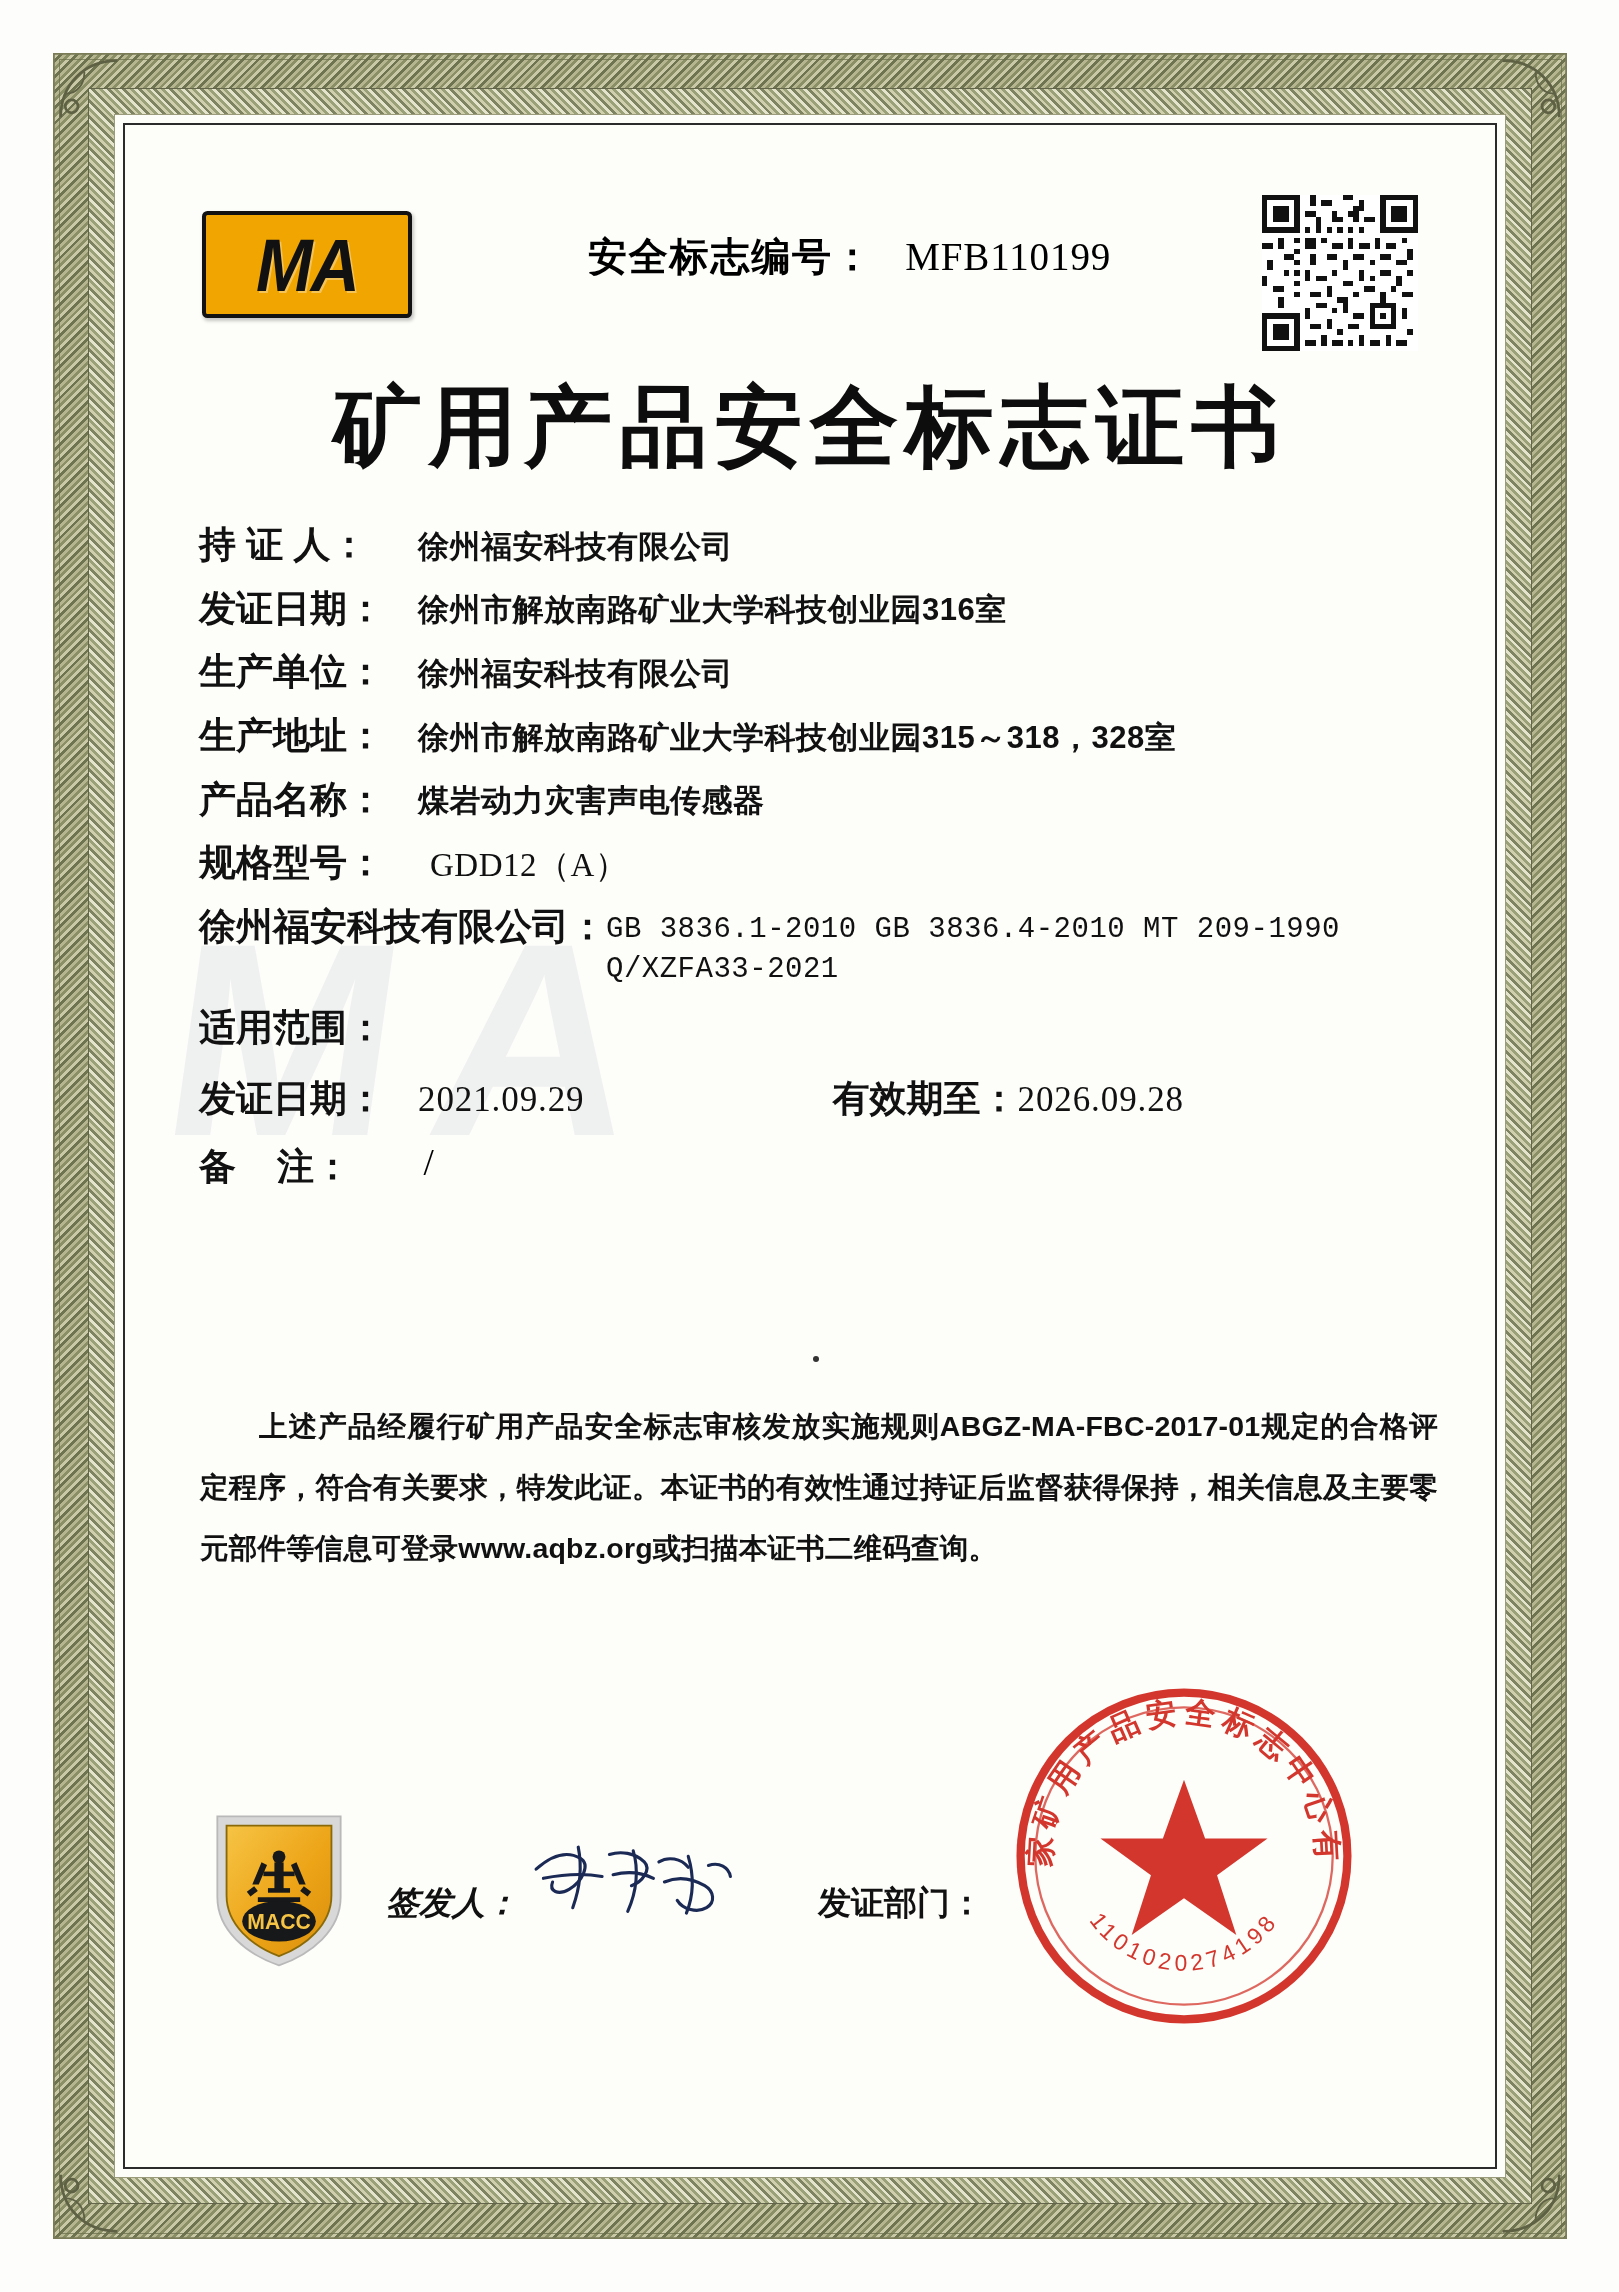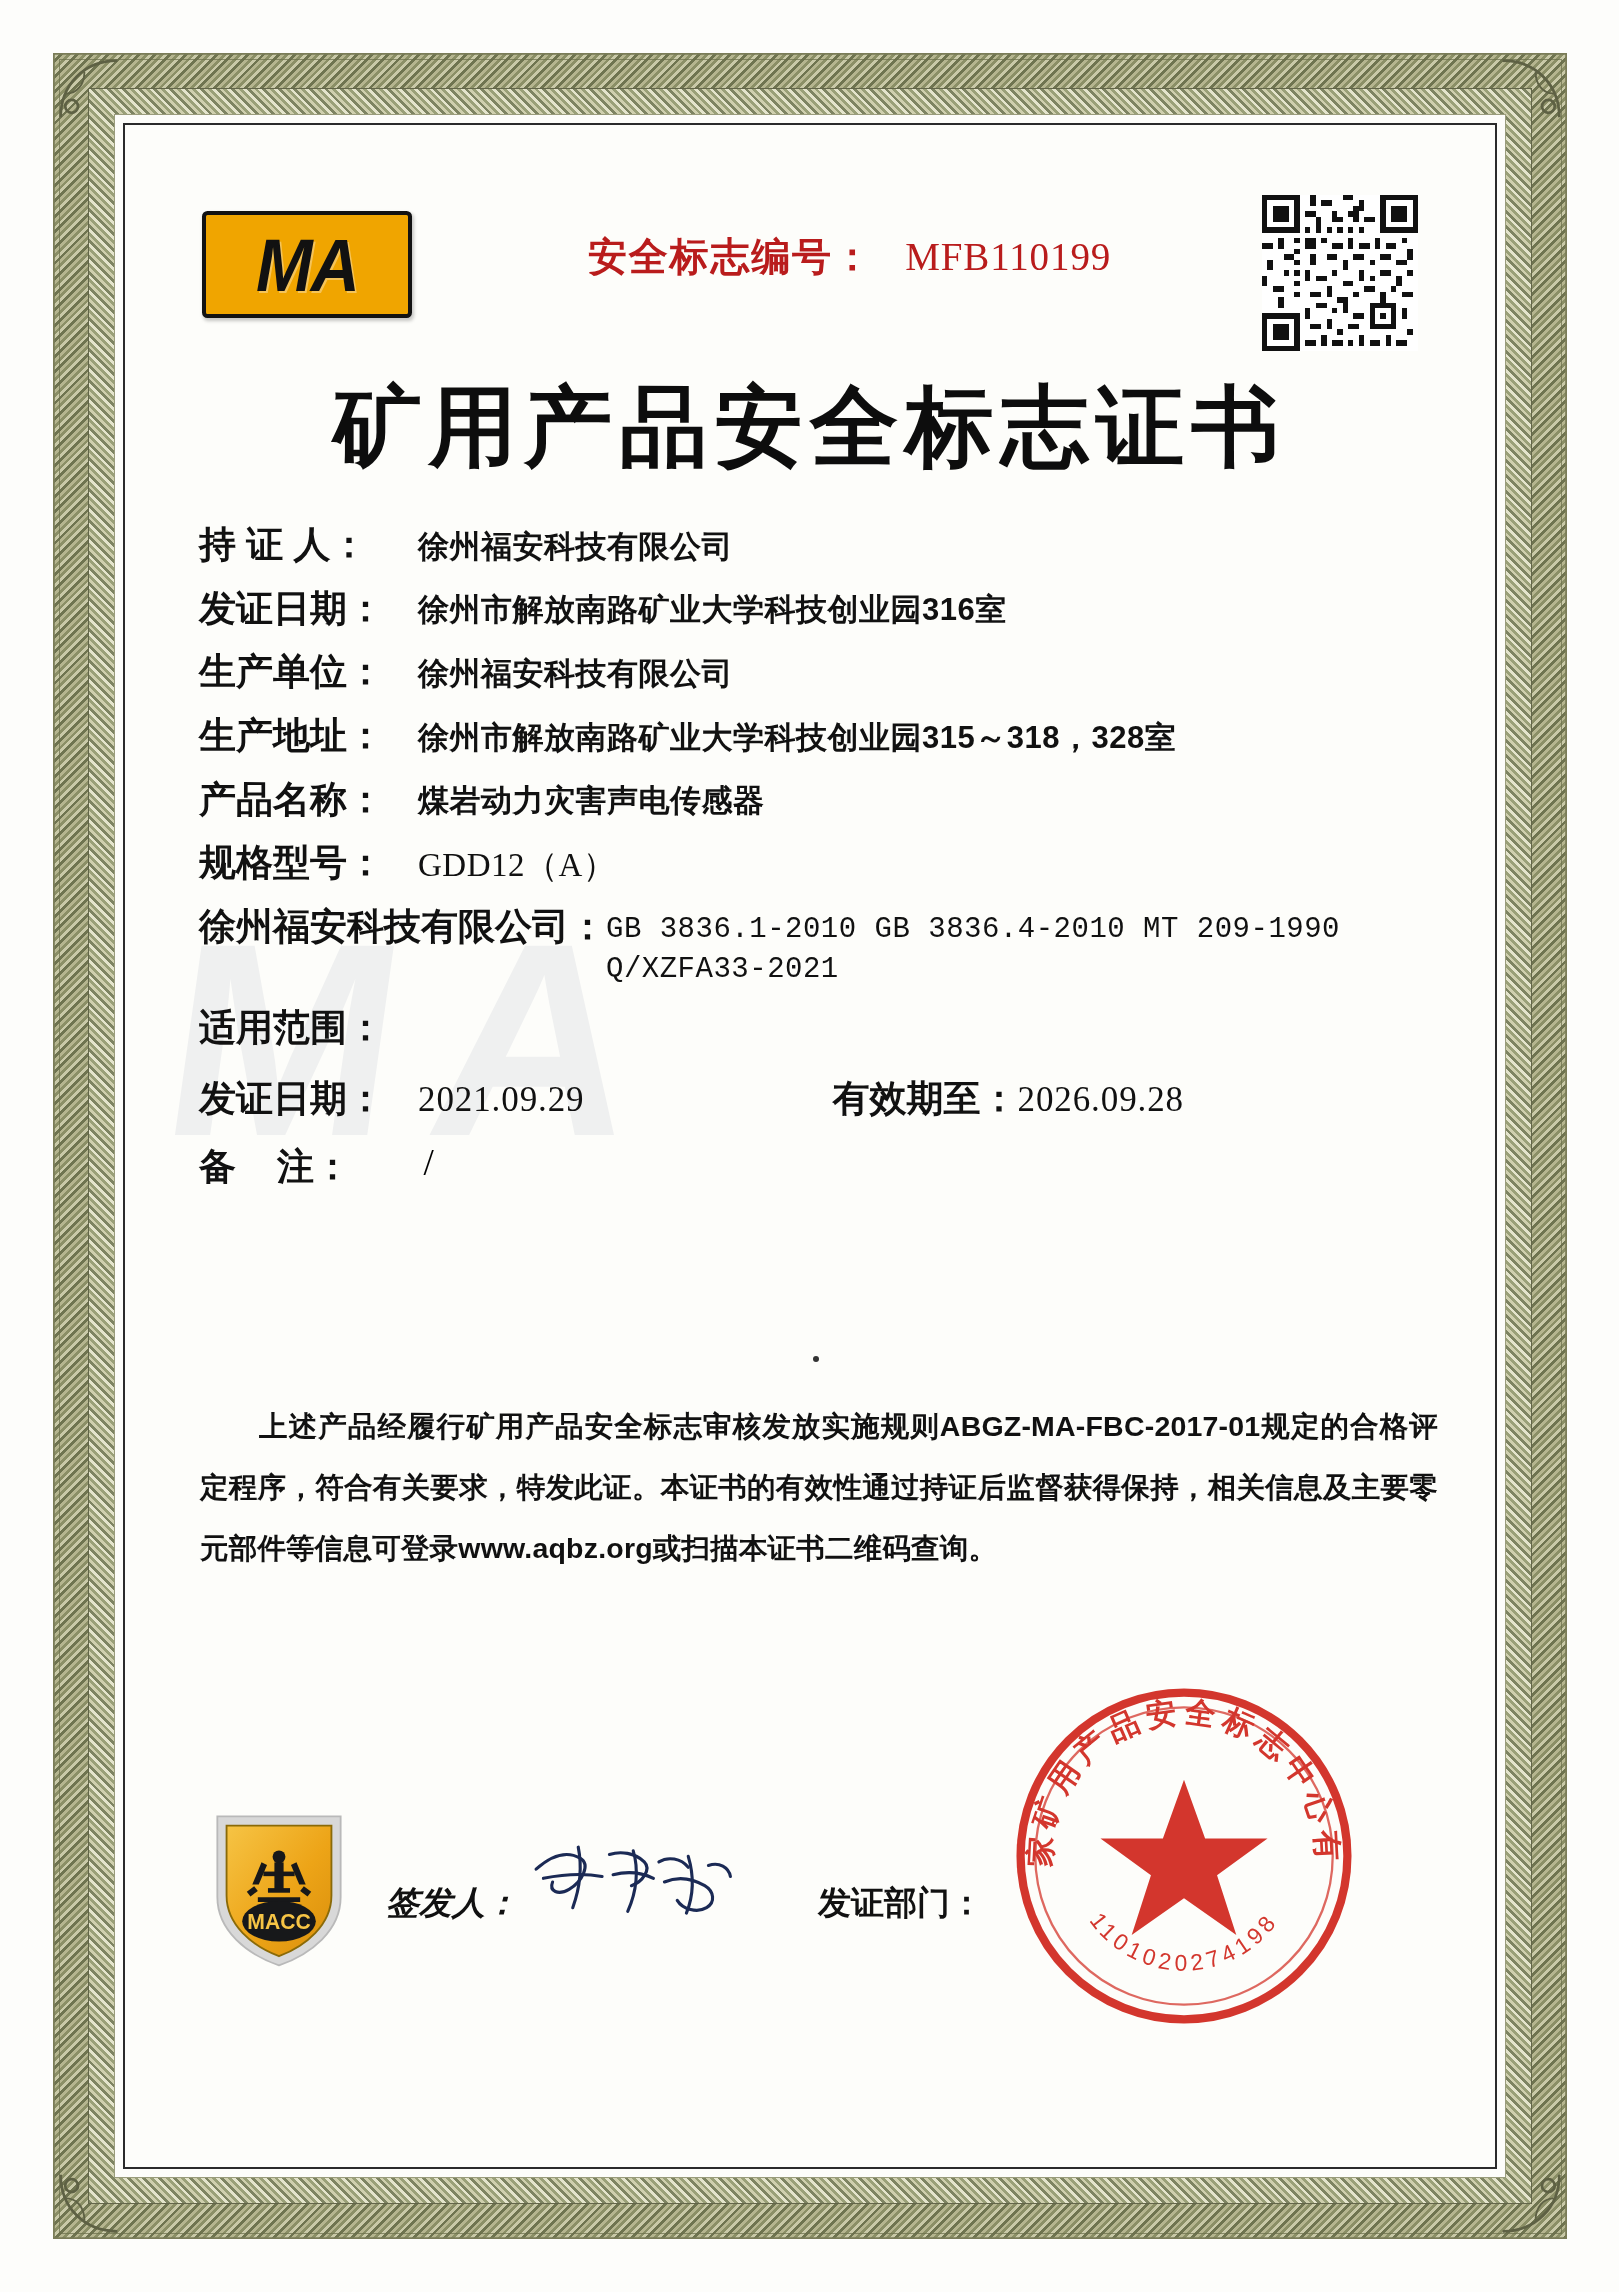--- a/index.html
+++ b/index.html
@@ -123,21 +123,21 @@
     text-shadow: 1.8px 1.8px 0 rgba(255,255,255,.35);
   }
 
   
   .cert-no {
     position: absolute;
     left: 450px;
     top: 92px;
     font-size: 39px;
     letter-spacing: 1.8px;
-    color: #b91c1c;
+    color: #000000;
     white-space: nowrap;
   }
   .cert-no .label { font-family: "Liberation Sans", sans-serif; font-weight: bold; }
   .cert-no .value { font-family: "Liberation Serif", serif; margin-left: 20px; letter-spacing: 0.9px; }
 
   
   .qr {
     position: absolute;
     right: 64px;
     top: 57px;
@@ -191,20 +191,21 @@
     color: #111;
     line-height: 48px;
     padding-top: 3.7px;
     letter-spacing: 0.5px;
   }
   .f-value.serif {
     font-family: "Liberation Serif", serif;
     font-weight: normal;
     font-size: 33px;
     letter-spacing: 0.5px;
+    margin-left: 12px;
   }
   .f-value.mono {
     font-family: "Liberation Mono", monospace;
     font-weight: normal;
     font-size: 29px;
     line-height: 40px;
     padding-top: 9.2px;
   }
 
   

